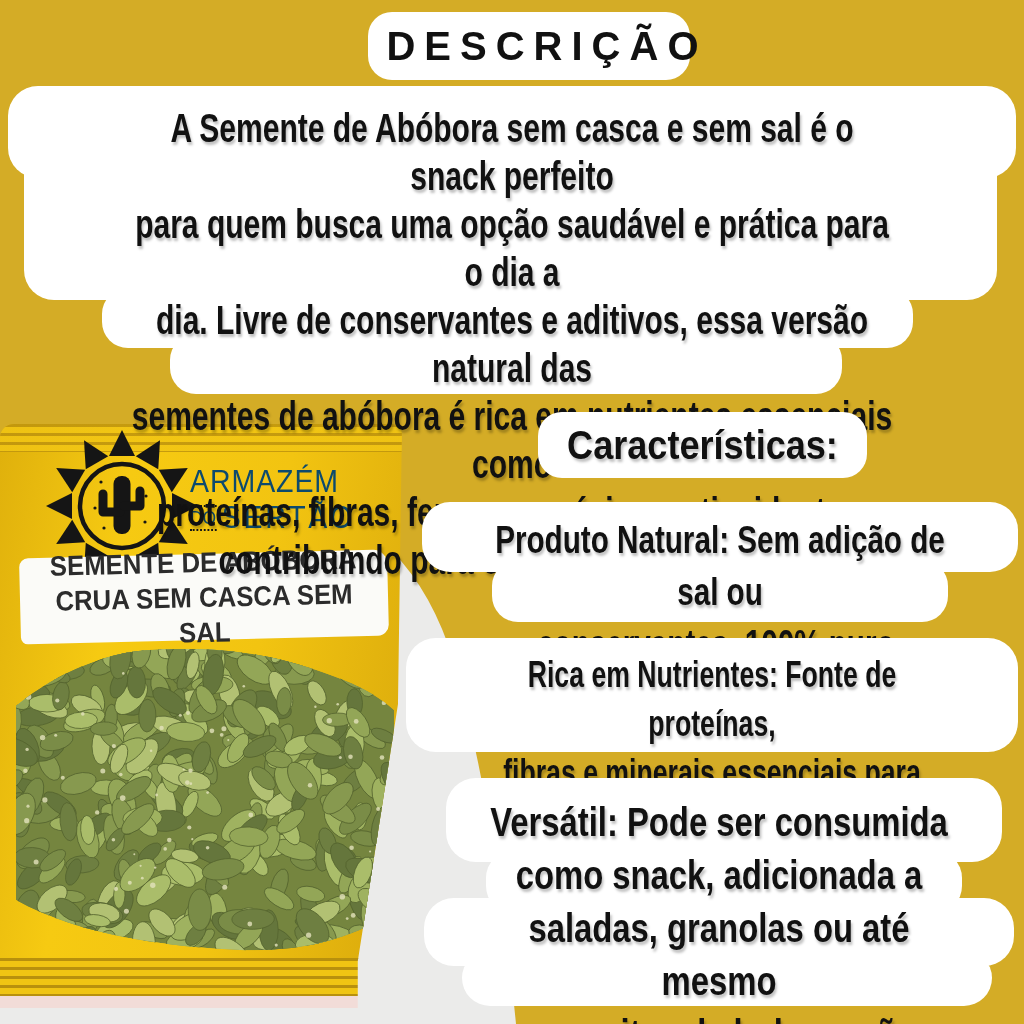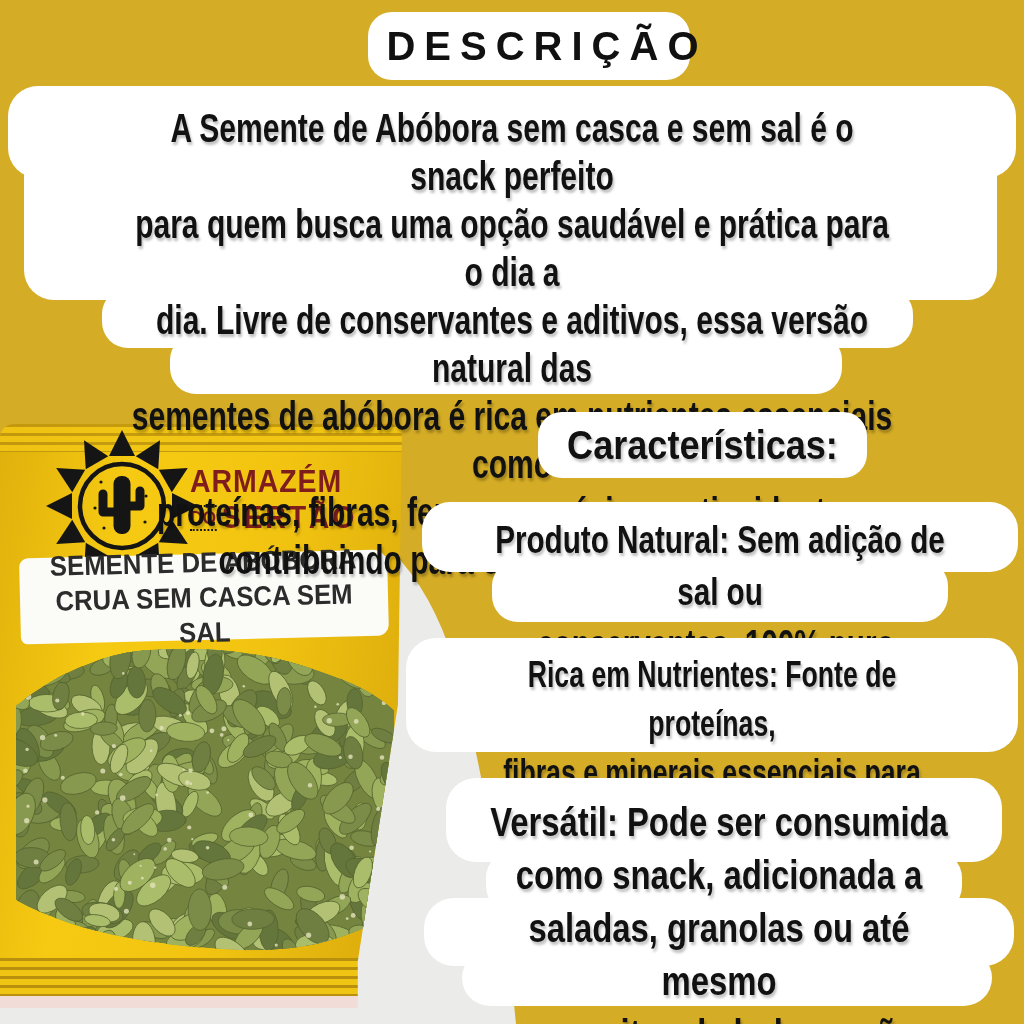--- a/index.html
+++ b/index.html
@@ -64,22 +64,22 @@
   }
   .bag-crimp-bottom{
     position:absolute;left:0;top:534px;width:402px;height:38px;
     background:repeating-linear-gradient(180deg,#b8900d 0 3px,#f0c413 3px 9px);
   }
   .bag-strip{
     position:absolute;left:0;top:572px;width:402px;height:12px;background:#F2DCD8;
   }
   .bag-svg{position:absolute;left:0;top:0;width:402px;height:584px;}
   .brand{
-    position:absolute;left:190px;top:42px;width:190px;color:#7f1d1d;
-    font-weight:bold;line-height:1.05;text-shadow:none;
+    position:absolute;left:190px;top:42px;width:190px;color:#0c4a6e;
+    font-weight:normal;line-height:1.05;text-shadow:none;
   }
   .brand-l1{font-size:31px;letter-spacing:1px;transform:scaleX(0.92);transform-origin:left;}
   .brand-l2{display:flex;align-items:center;gap:6px;margin-top:3px;transform:scaleX(0.92);transform-origin:left;}
   .brand-do{font-size:19px;border-top:2px dotted #151515;border-bottom:2px dotted #151515;padding:1px 0;}
   .brand-sertao{font-size:31px;letter-spacing:3px;}
   .bag-label{
     position:absolute;left:20px;top:130px;width:368px;height:86px;
     background:#fbfbf8;border-radius:9px 14px 11px 7px;
     transform:rotate(-1.4deg);
     display:flex;align-items:center;justify-content:center;

